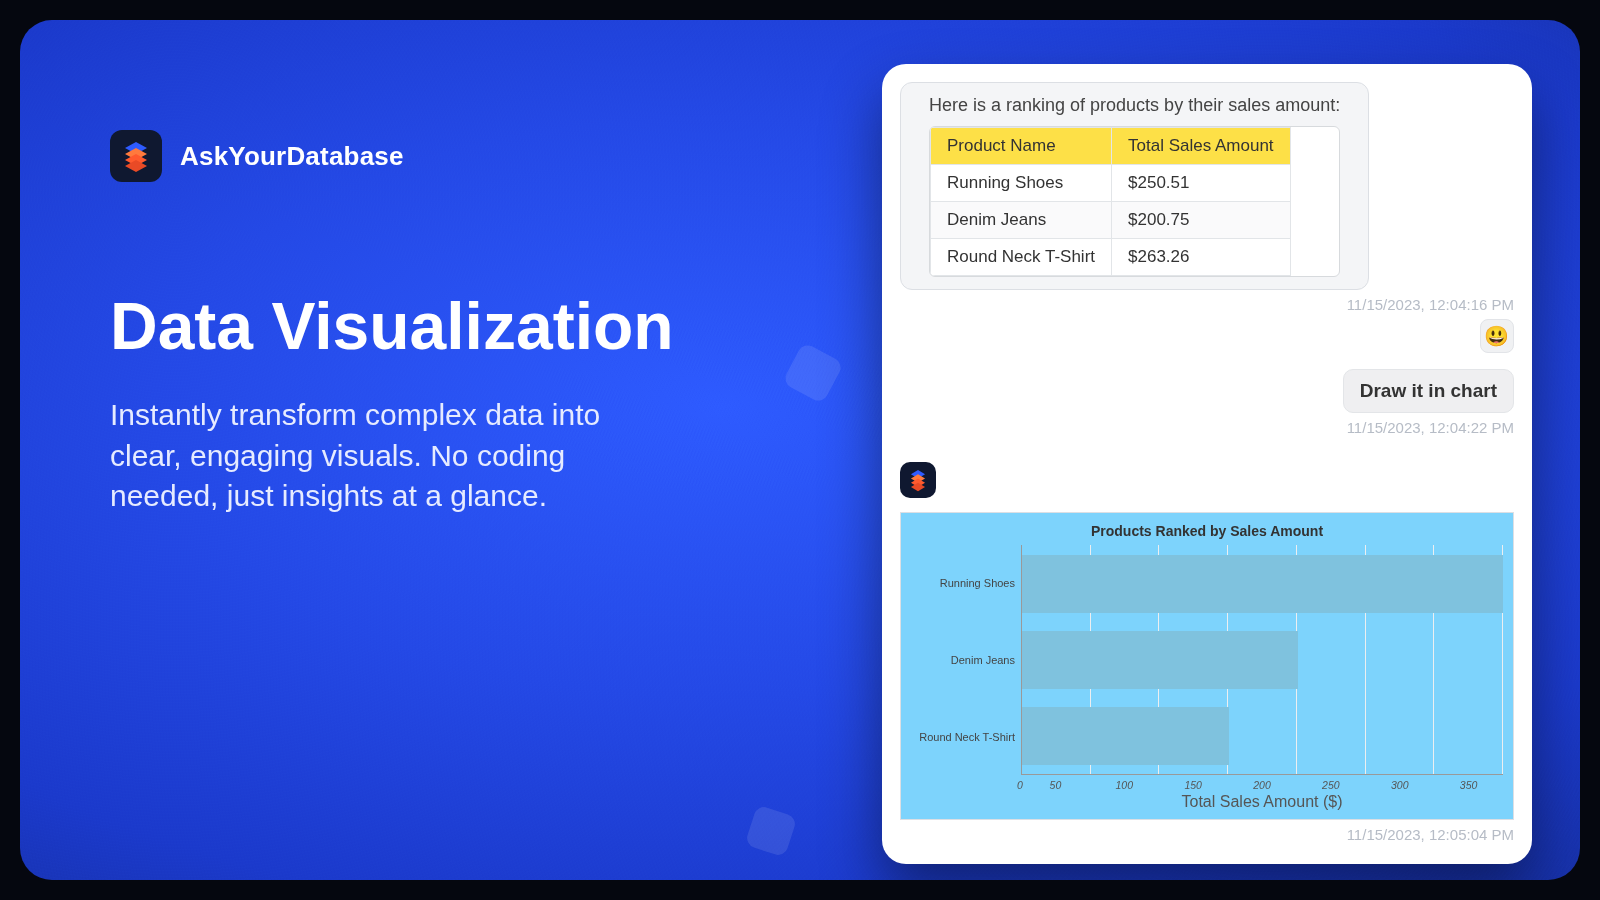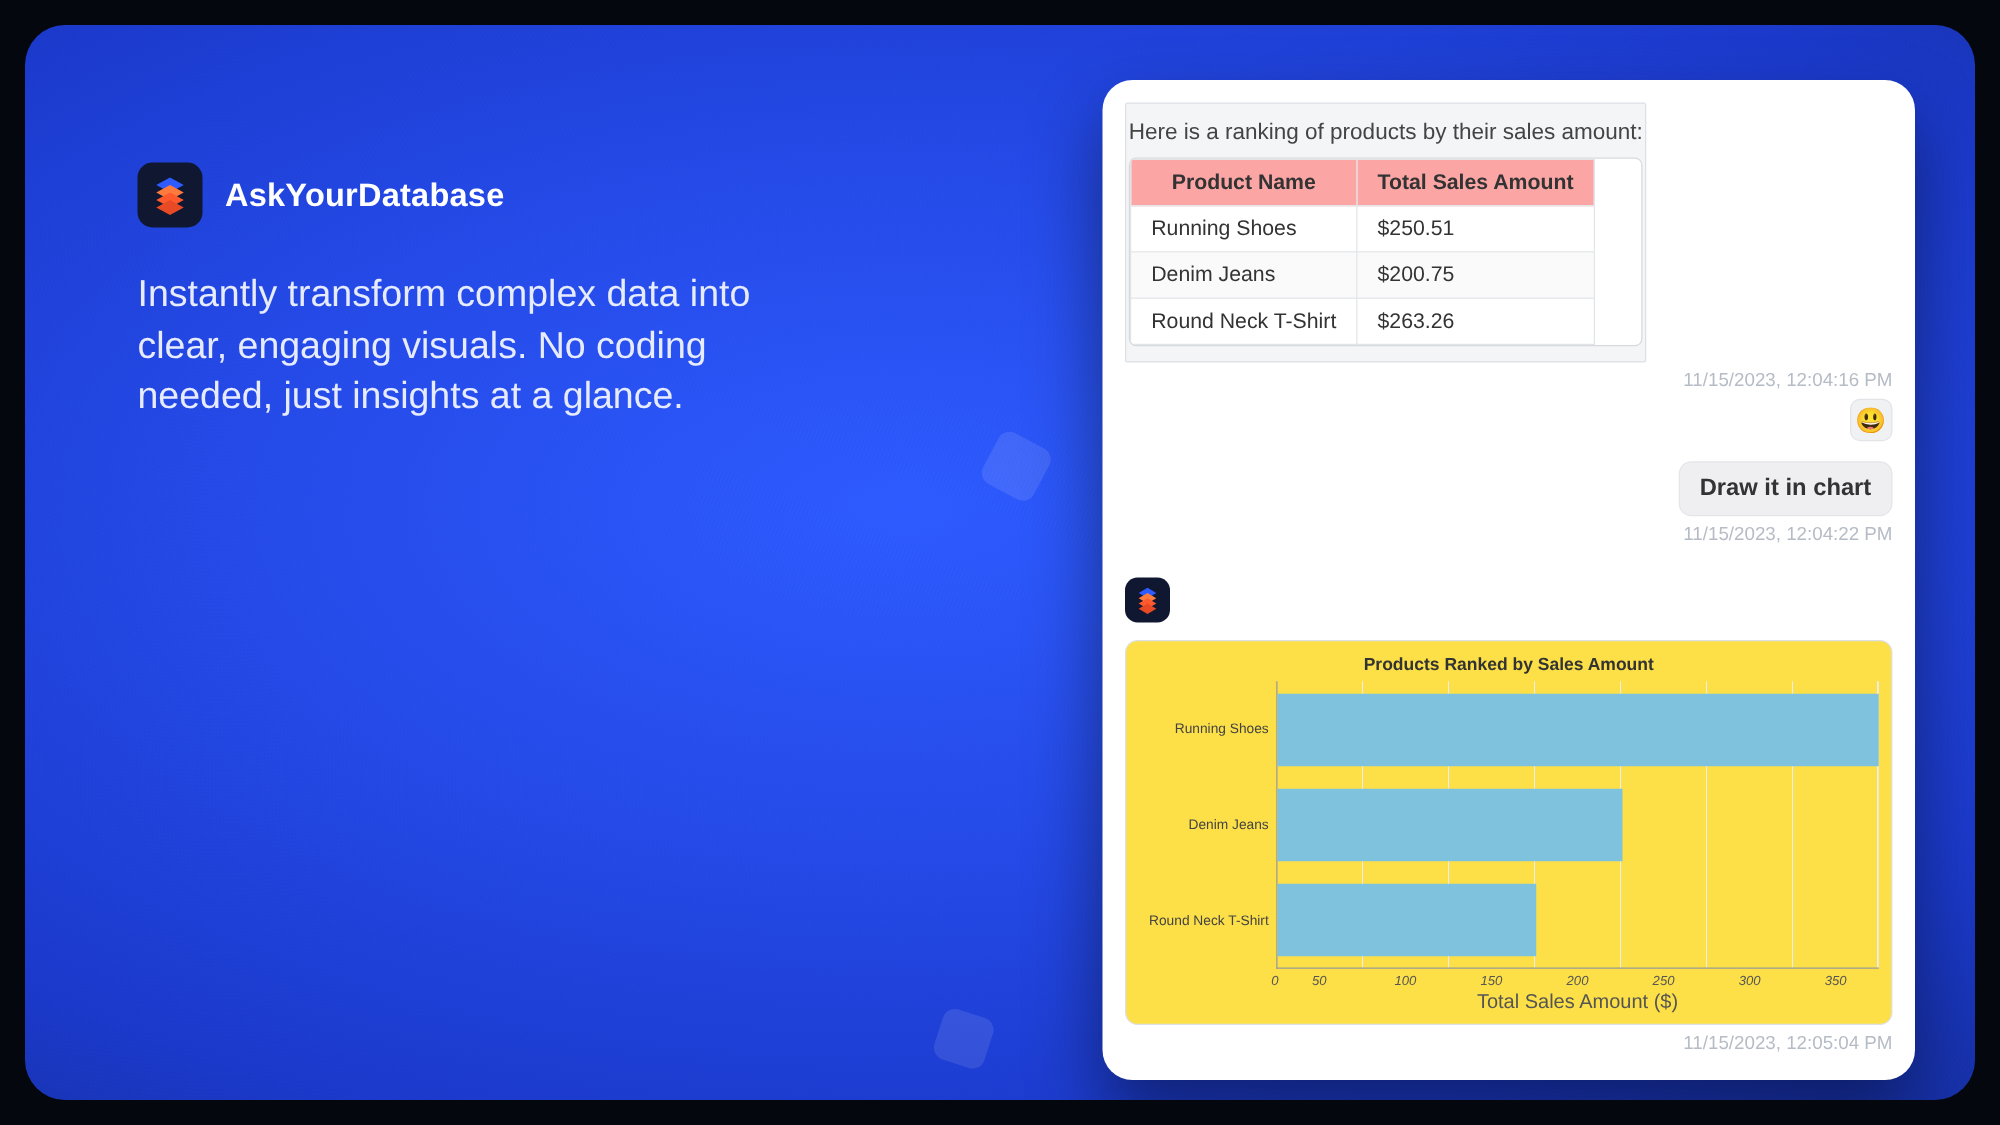--- a/index.html
+++ b/index.html
@@ -48,42 +48,42 @@
 
   
   .panel {
     position:absolute; right:48px; top:44px;
     width:650px; height:800px;
     background:#fff; border-radius:24px;
     box-shadow: 0 30px 60px rgba(0,0,0,.45);
     padding:18px 18px 14px 18px;
   }
   .bubble {
-    border:1px solid #dcdfe4; border-radius:2px; background:#f4f5f7;
-    padding:12px 2px; width:fit-content;
+    border:1px solid #dcdfe4; border-radius:12px; background:#f4f5f7;
+    padding:12px 28px; width:fit-content;
   }
   .intro { font-size:18px; color:#444; }
   .tbl { margin-top:10px; border:1px solid #d7dadd; border-radius:6px; overflow:hidden; background:#fff; }
   .tbl table { border-collapse: collapse; }
   .tbl th, .tbl td { border:1px solid #e2e5e8; padding:8px 16px; font-size:17px; text-align:left; color:#333; }
-  .tbl th { background:#fca5a5; font-weight:700; text-align:center; }
+  .tbl th { background:#fde047; font-weight:400; }
   .tbl tr:nth-child(even) td { background:#fafafb; }
   .ts { font-size:15px; color:#b6bcc6; text-align:right; margin-top:6px; }
 
   .emoji-row { display:flex; justify-content:flex-end; margin-top:6px; }
   .emoji-chip { width:34px; height:34px; border-radius:8px; background:#f0f1f3; border:1px solid #e2e4e8; display:flex; align-items:center; justify-content:center; font-size:20px; }
 
   .user-row { display:flex; justify-content:flex-end; margin-top:16px;font-weight:bold; }
   .user-bubble { background:#efeff1; border:1px solid #e3e5e8; border-radius:10px; padding:10px 16px; font-size:19px; color:#333; }
 
   .bot-row { display:flex; align-items:flex-start; gap:14px; margin-top:26px; }
   .bot-avatar { width:36px; height:36px; border-radius:10px; background:#0f1830; display:flex; align-items:center; justify-content:center; flex-shrink:0; }
 
   .chart-card {
-    margin-top:14px; border:1px solid #dcdfe4; border-radius:10px; background:#fde047;
+    margin-top:14px; border:1px solid #dcdfe4; border-radius:0; background:#7dd3fc;
     padding:10px 10px 8px 10px;
   }
   .chart-title { text-align:center; font-size:14px; color:#333; font-weight:600; margin-bottom:6px; }
   .chart-area { display:flex; }
   .ylabels { width:110px; display:flex; flex-direction:column; justify-content:space-around; font-size:11px; color:#444; text-align:right; padding-right:6px; height:230px; }
   .plot { position:relative; flex:1; height:230px;
           border-left:1px solid #999; border-bottom:1px solid #999;
           background: repeating-linear-gradient(to right, transparent 0, transparent calc(100%/7 - 1px), #eceef0 calc(100%/7 - 1px), #eceef0 calc(100%/7));
         }
   .barwrap { position:absolute; left:0; height:58px; width:100%; }
@@ -110,20 +110,21 @@
             <polygon points="-11,3 0,-3 11,3 0,9" fill="#2e5bff"></polygon>
             <polygon points="-11,9 0,3 11,9 0,15" fill="#ff7a3d"></polygon>
             <polygon points="-11,15 0,9 11,15 0,21" fill="#ff5a2e"></polygon>
             <polygon points="-11,21 0,15 11,21 0,27" fill="#e94a26"></polygon>
           </g>
         </svg>
       </div>
       <div class="brand-name">AskYourDatabase</div>
     </div>
 
+    <h1 class="headline">Data Visualization</h1>
     <p class="subhead">Instantly transform complex data into clear, engaging visuals. No coding needed, just insights at a glance.</p>
   </div>
 
   <div class="panel">
 
     <div class="bubble" style="max-width:560px;">
       <div class="intro">Here is a ranking of products by their sales amount:</div>
       <div class="tbl">
         <table>
           <thead>

